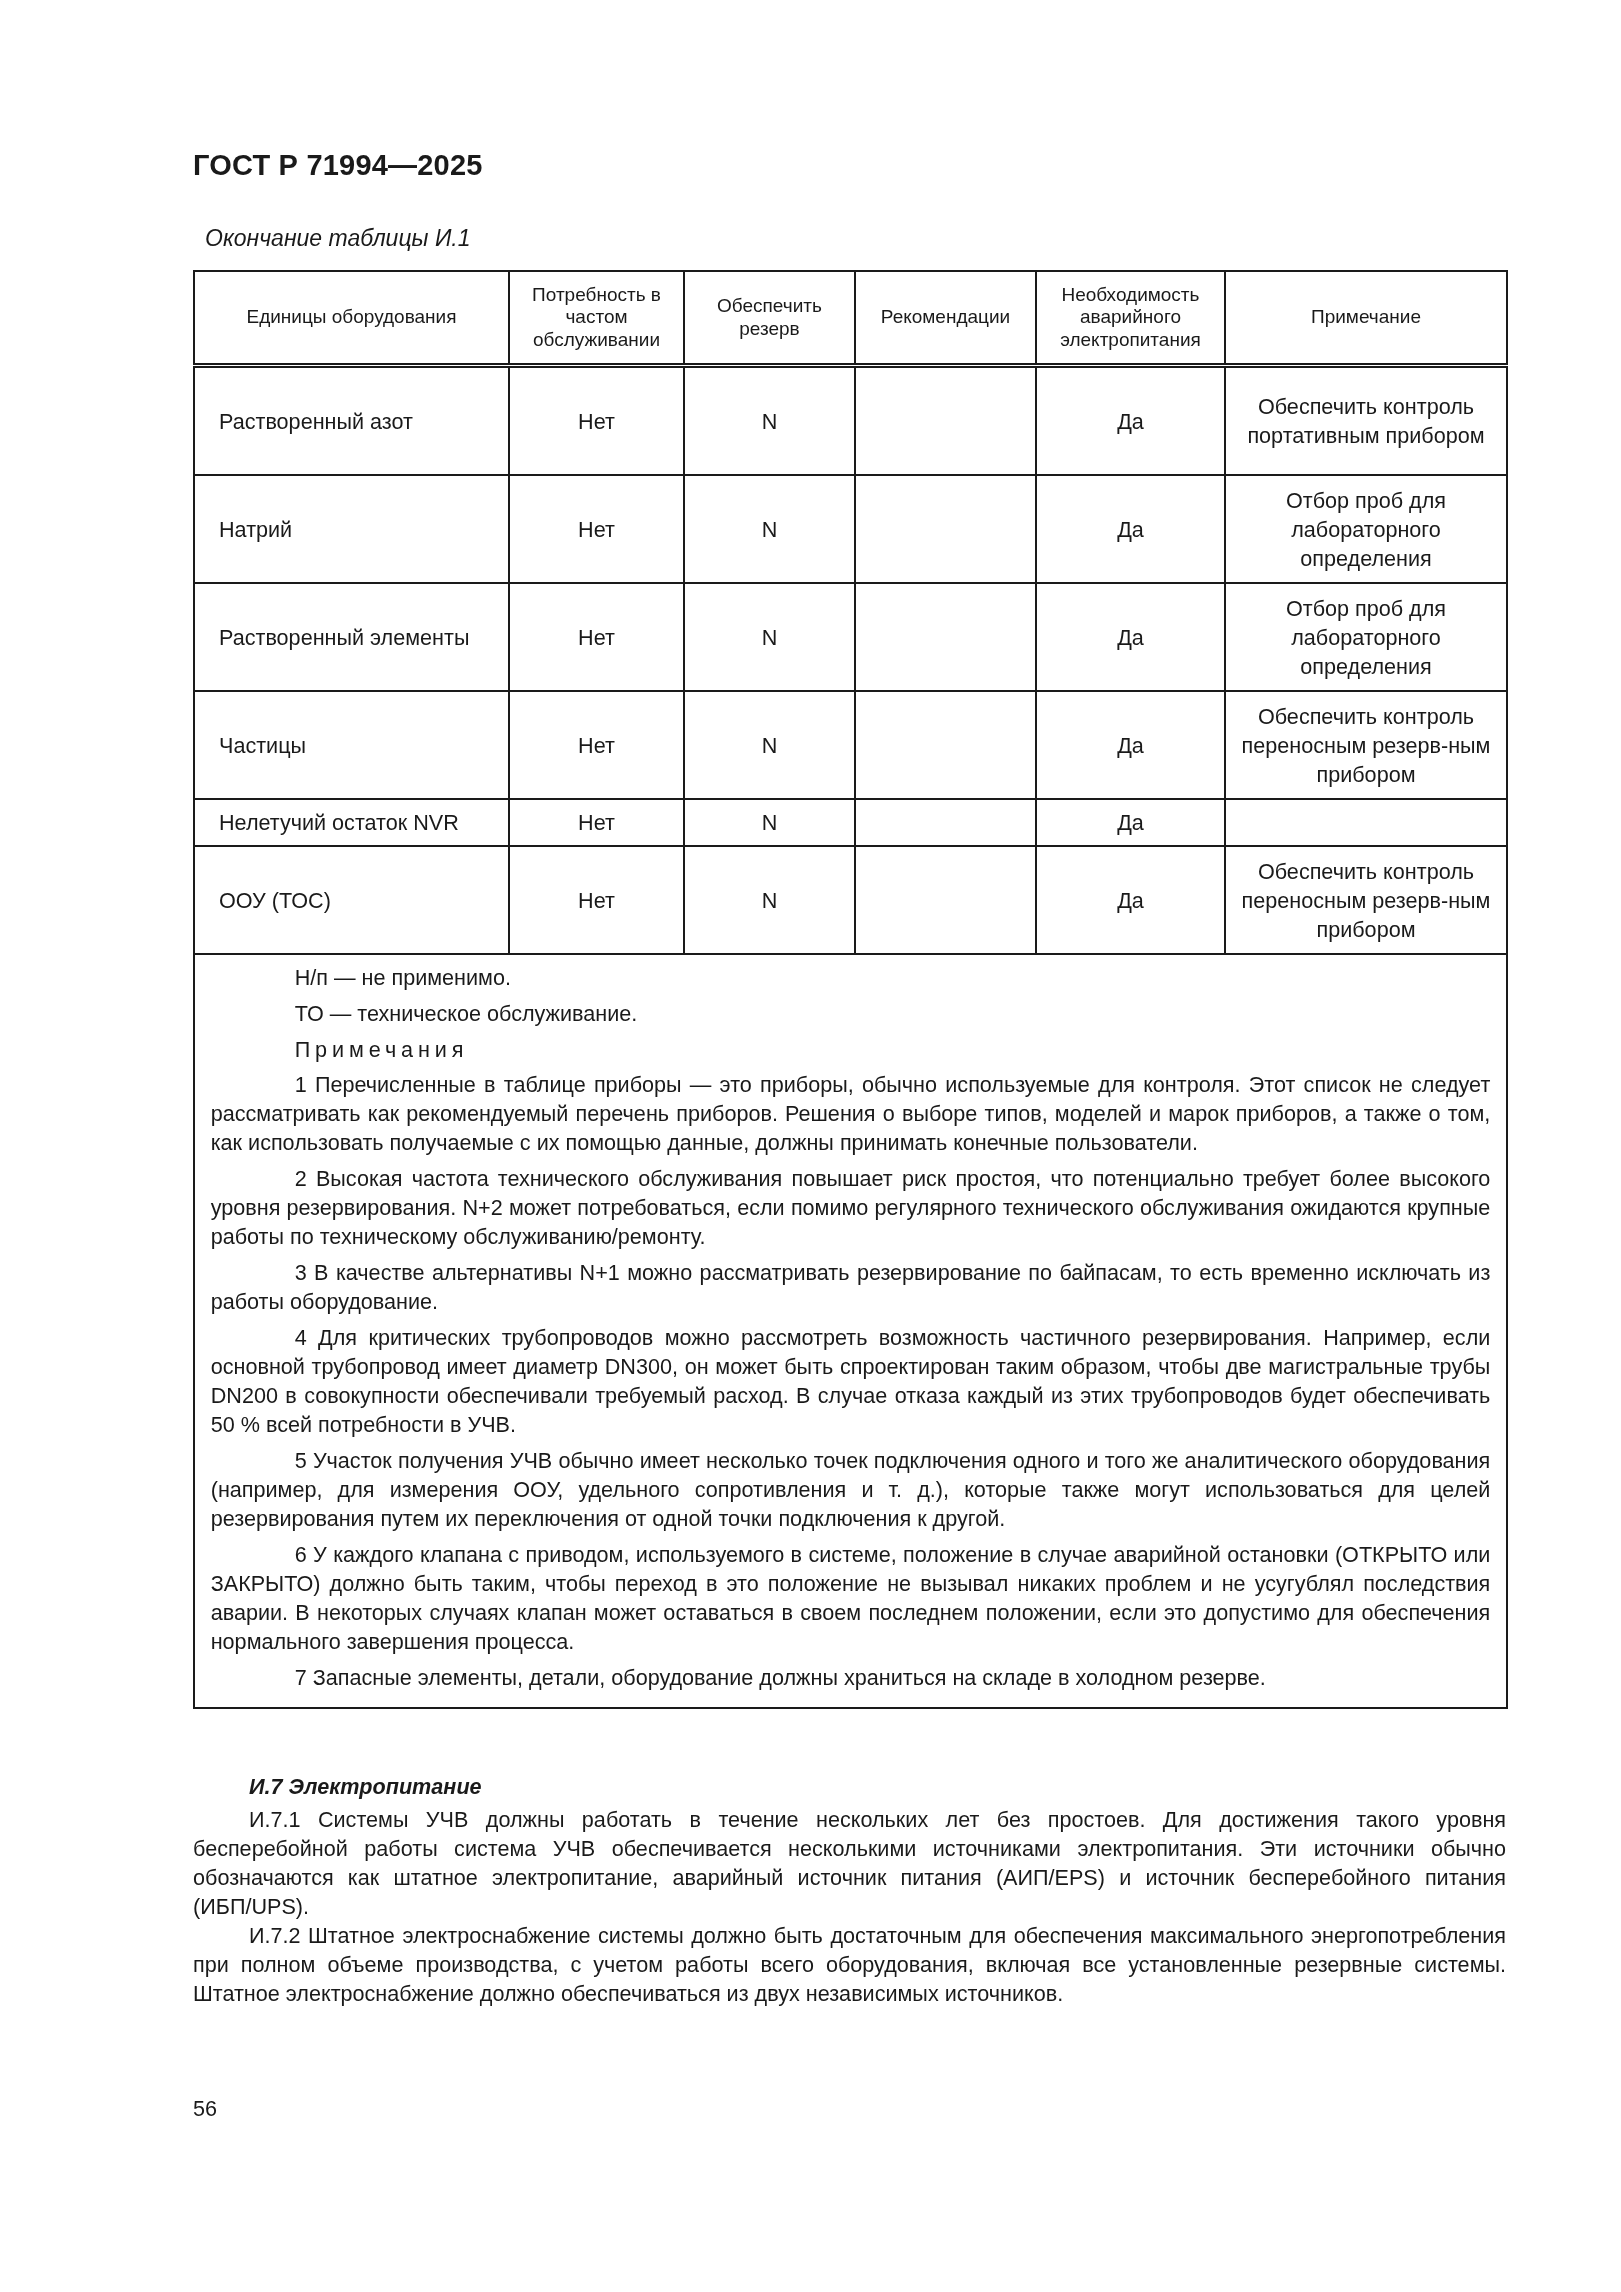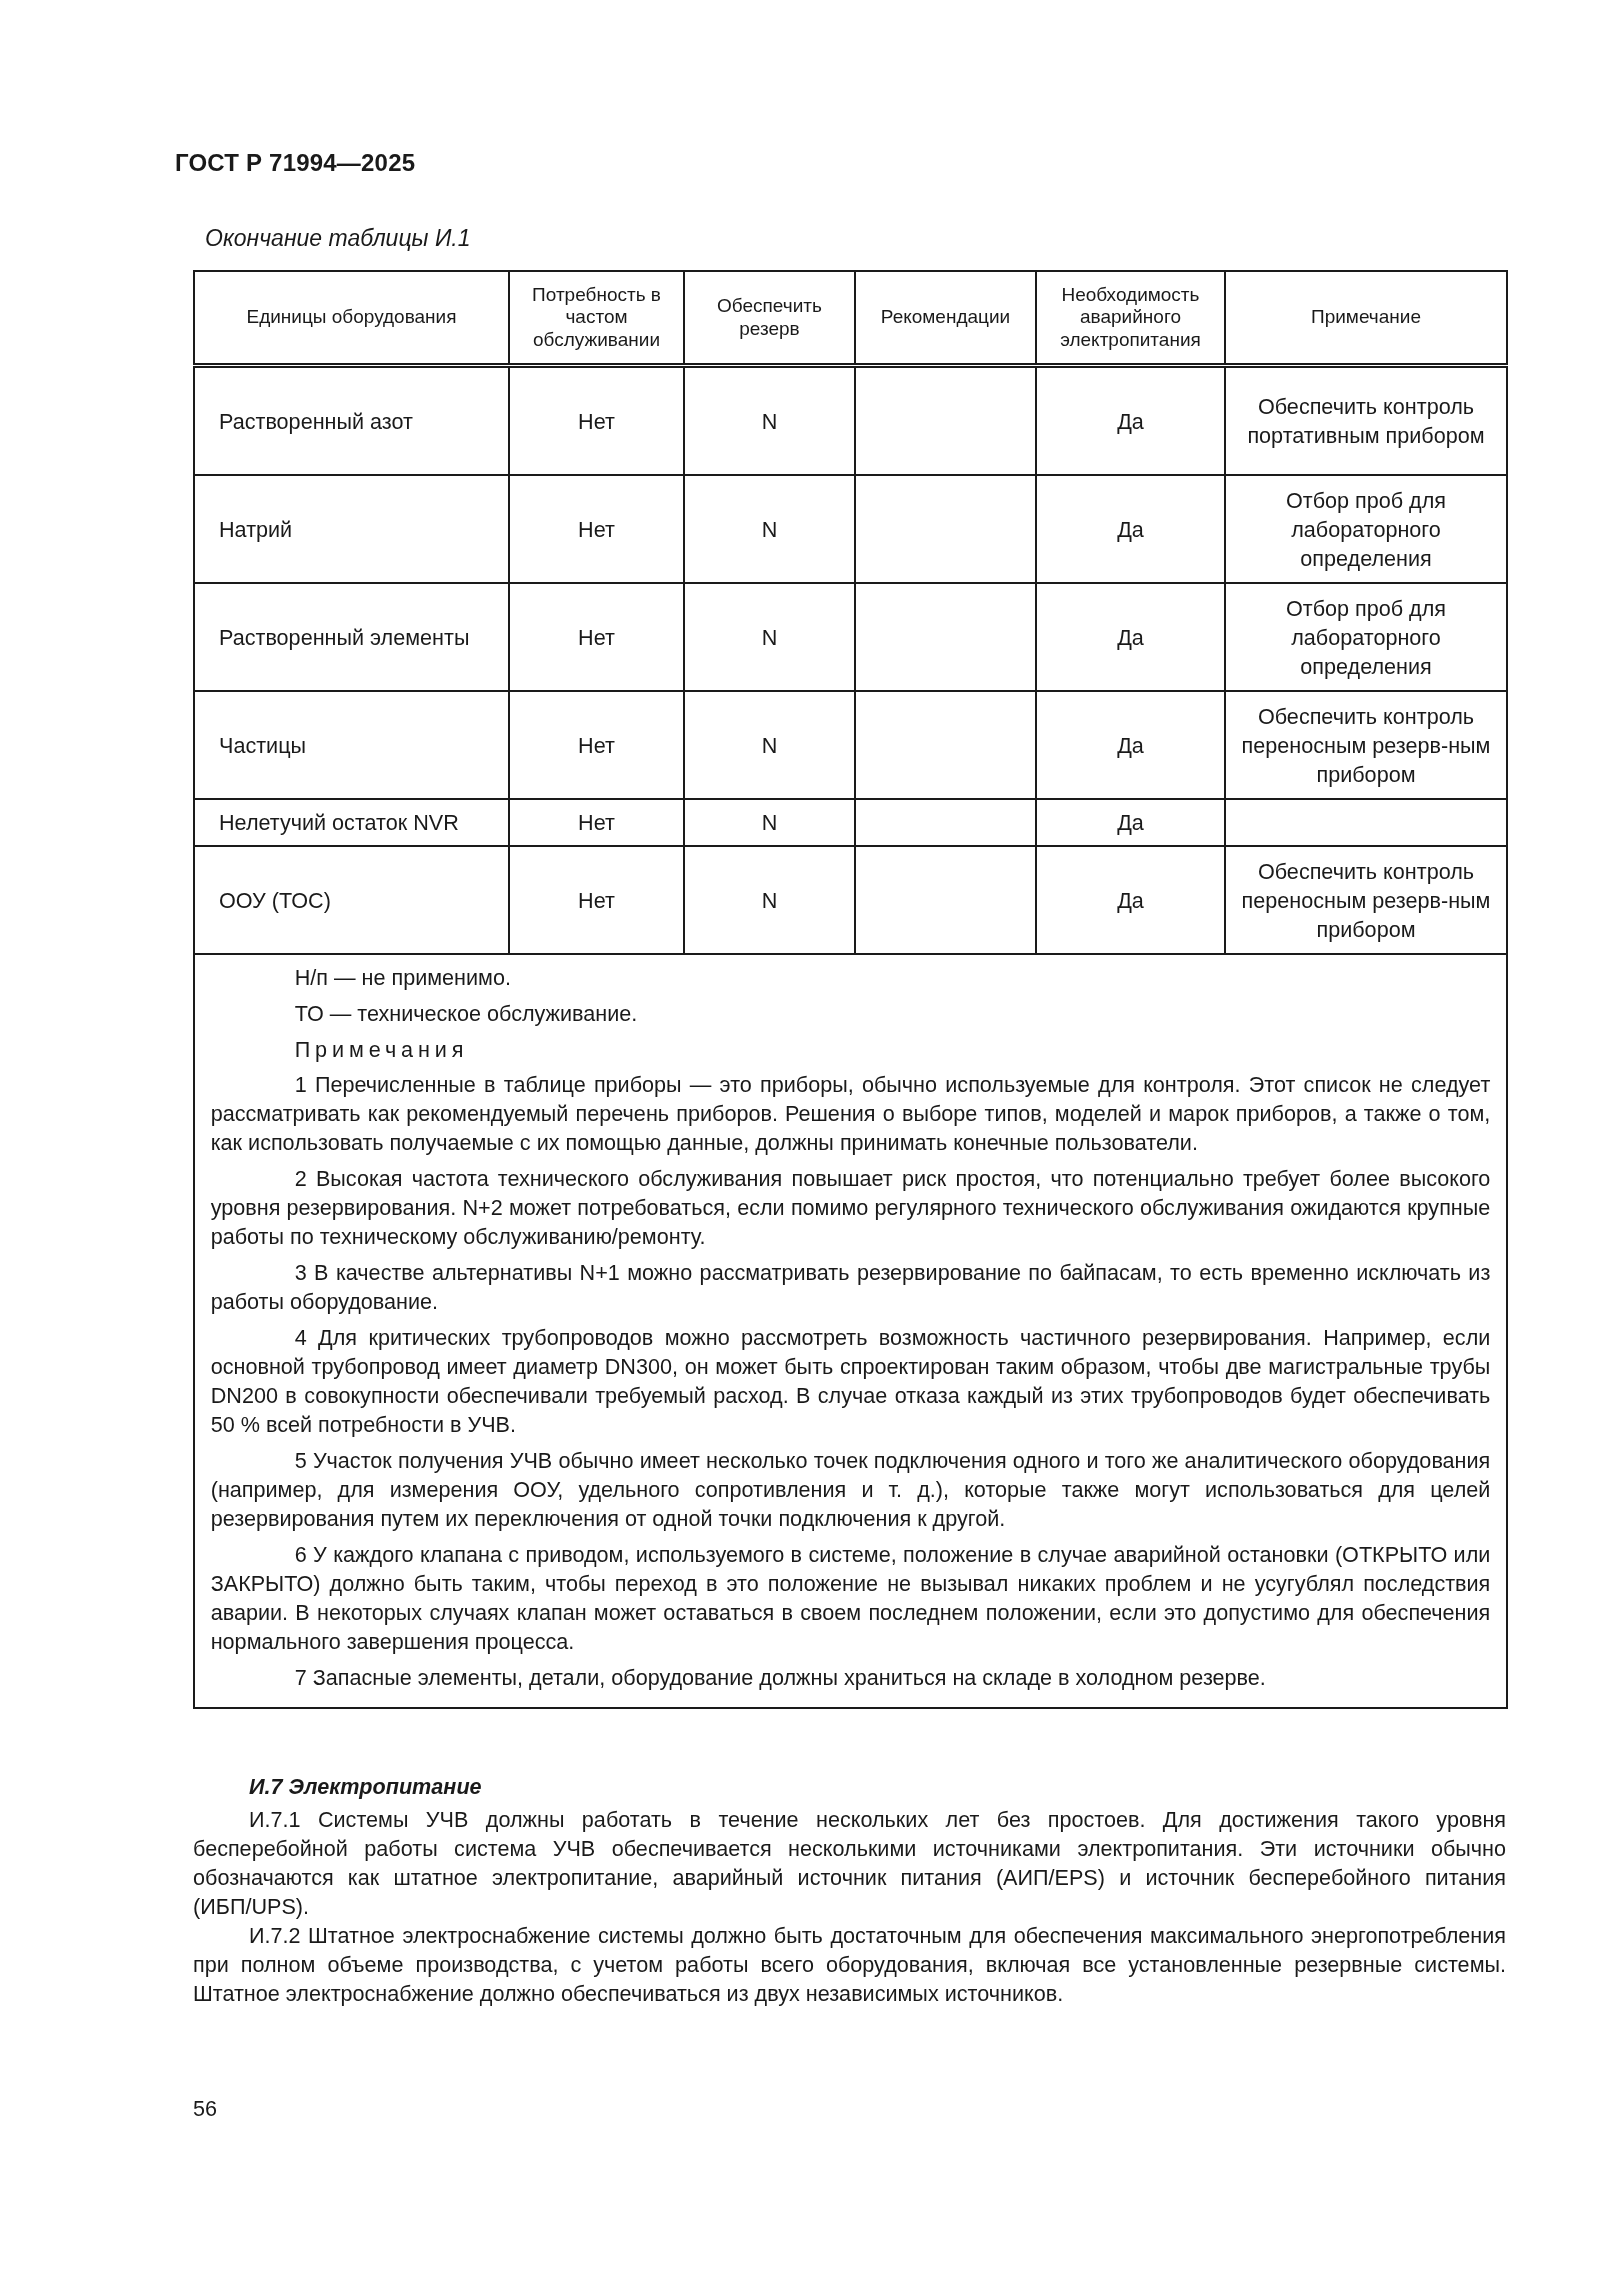--- a/index.html
+++ b/index.html
@@ -1,22 +1,22 @@
 <!DOCTYPE html>
 <html><head>
   <meta charset="utf-8">
   <style>
     html, body { margin: 0; padding: 0; background: #ffffff; }
     body {
       width: 1621px; height: 2293px; position: relative; overflow: hidden;
       font-family: "Liberation Sans", sans-serif; color: #1a1a1a;
     }
     .doc-code {
-      position: absolute; left: 175px; top: 149px;
-      font-size: 24px; font-weight: bold; letter-spacing: 0.2px;
+      position: absolute; left: 193px; top: 149px;
+      font-size: 29px; font-weight: bold; letter-spacing: 0.2px;
     }
     .table-caption {
       position: absolute; left: 205px; top: 225px;
       font-size: 23px; font-style: italic;
     }
     .tbl {
       position: absolute; left: 193px; top: 270px;
       border-collapse: collapse; table-layout: fixed;
       font-size: 21.6px; line-height: 29px;
     }

